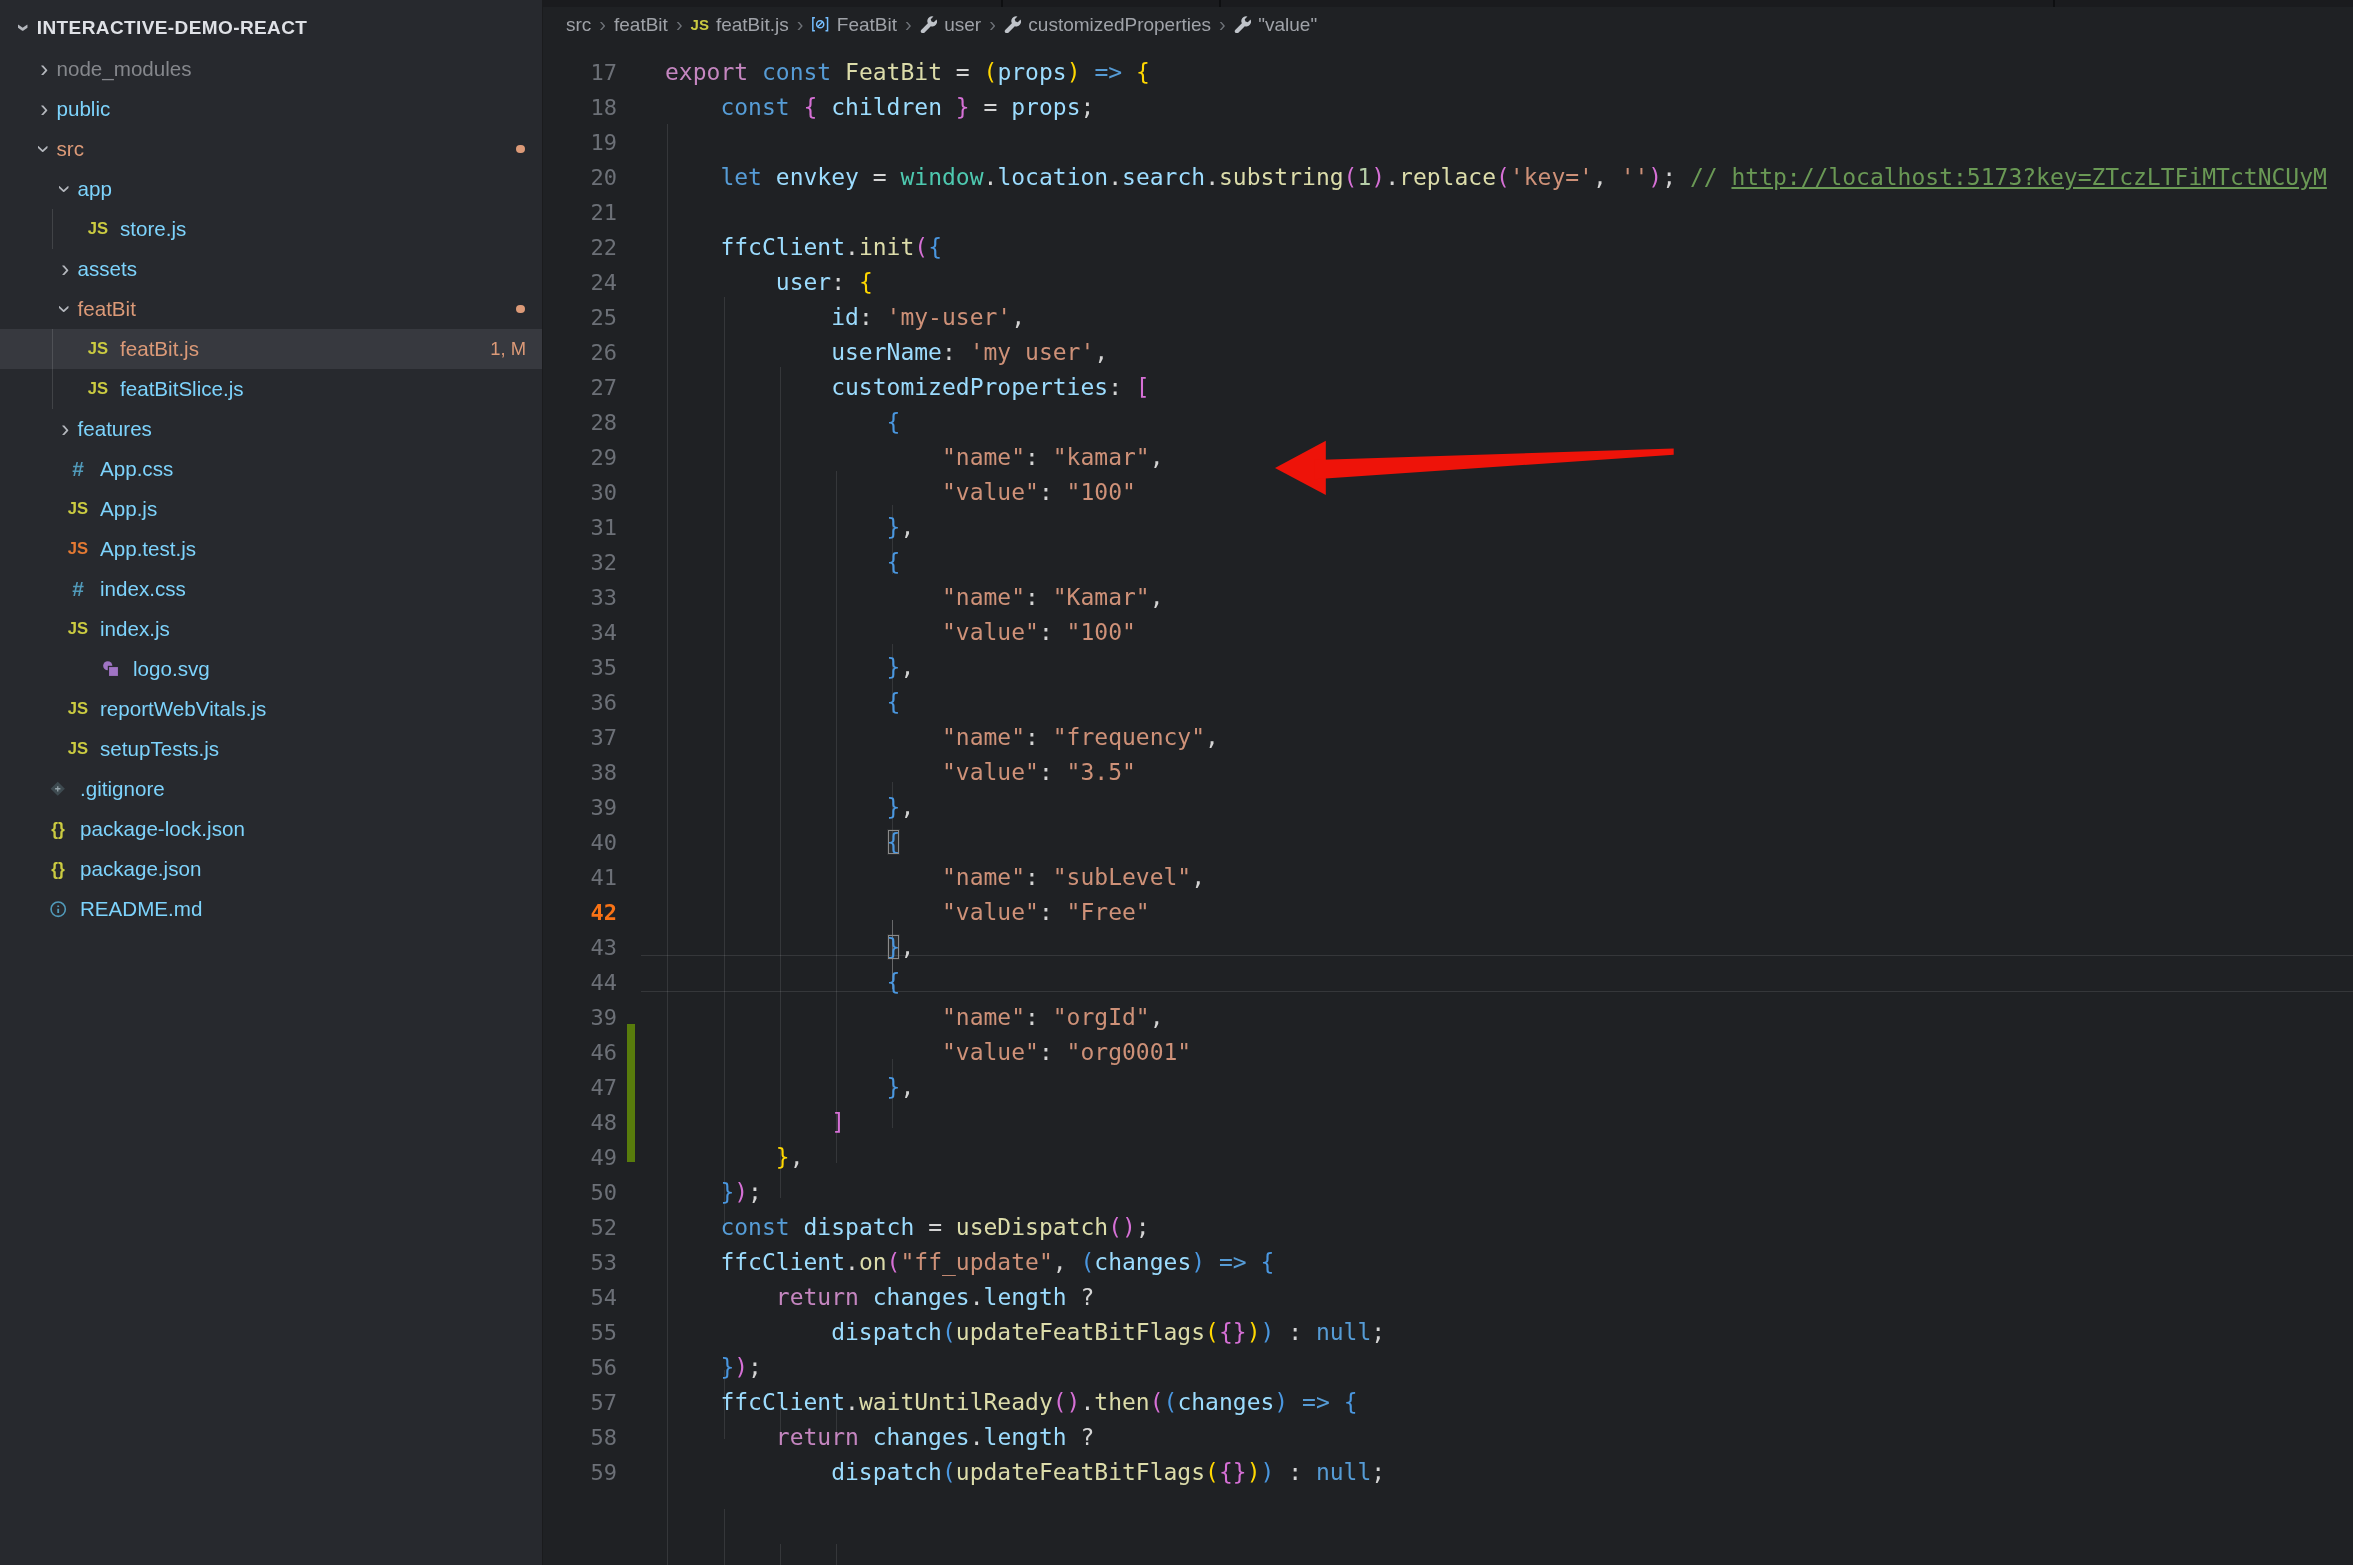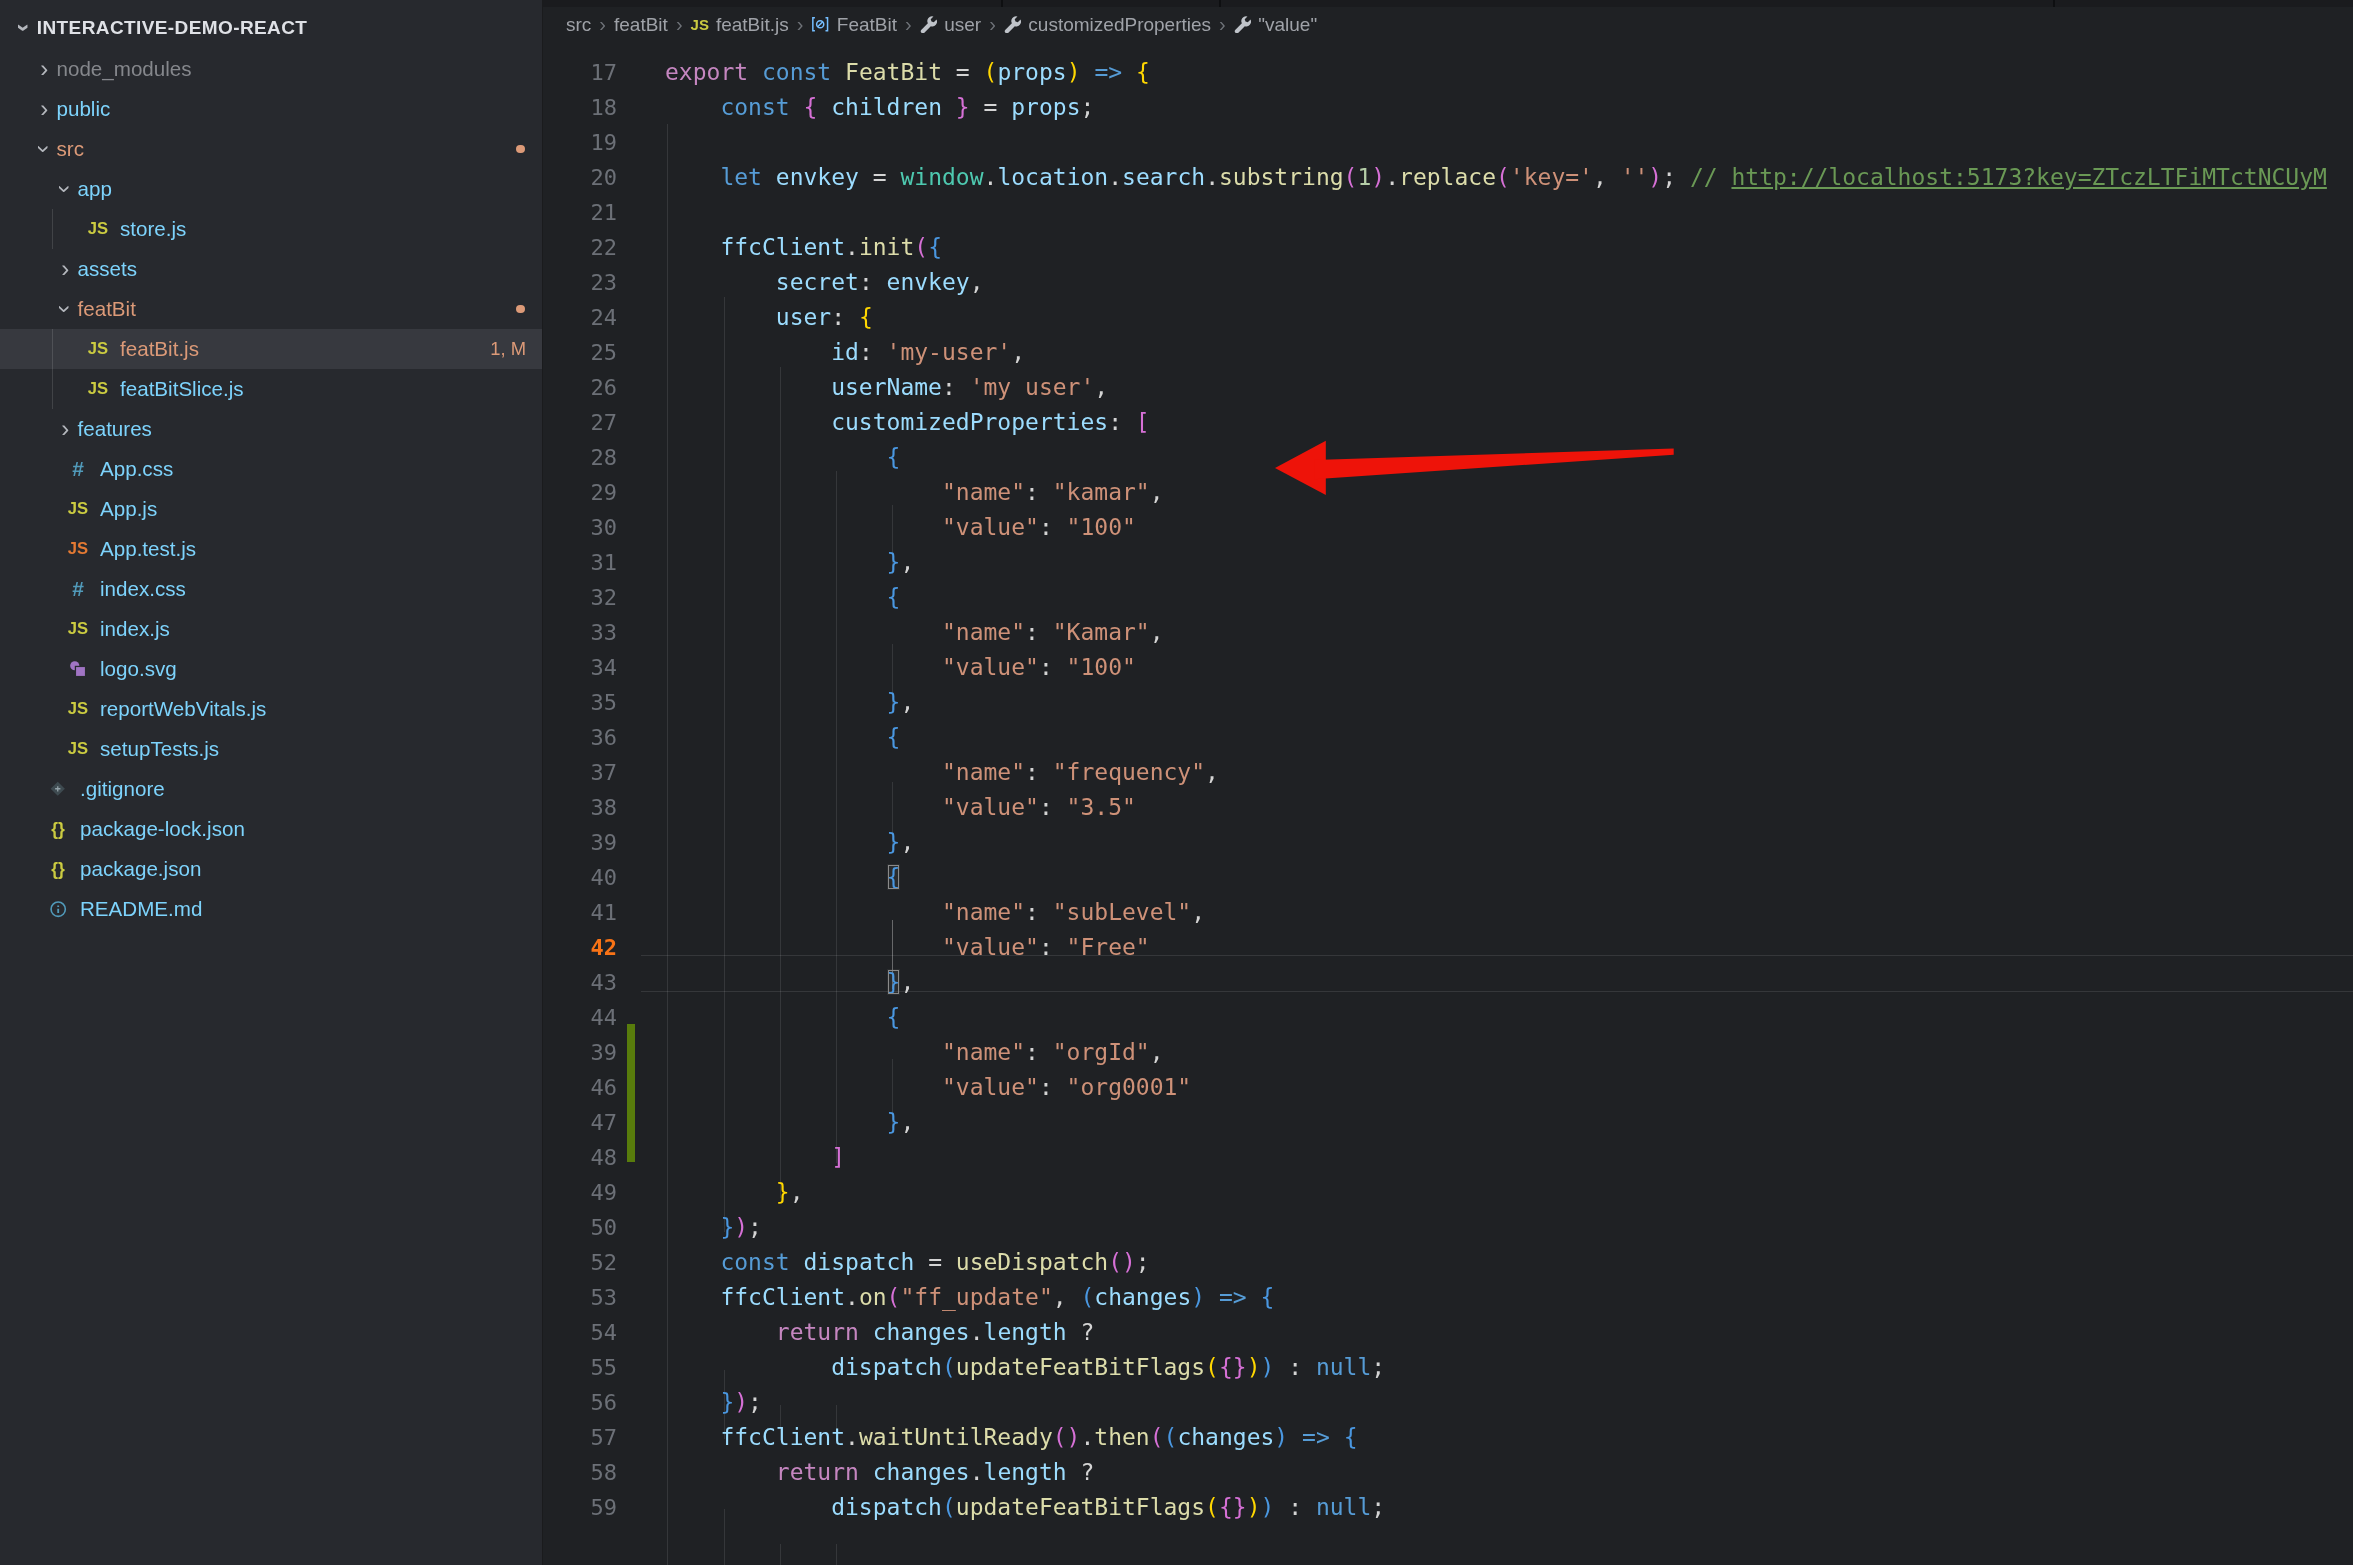--- a/index.html
+++ b/index.html
@@ -123,21 +123,21 @@
           <span class="lbl">App.test.js</span>
         </div>
         <div class="srow" style="padding-left: 63px;">
           <span class="fi" style="color: rgb(81, 154, 186); font-size: 21px;">#</span>
           <span class="lbl">index.css</span>
         </div>
         <div class="srow" style="padding-left: 63px;">
           <span class="fi" style="color: rgb(203, 203, 65); font-size: 16.6px;">JS</span>
           <span class="lbl">index.js</span>
         </div>
-        <div class="srow" style="padding-left: 63px;">
+        <div class="srow" style="padding-left: 96px;">
           <span class="fi">
             <svg width="18.4" height="18.4" viewBox="0 0 16 16">
               <circle cx="5" cy="5" r="4" fill="#A074C4"></circle>
               <rect x="5.6" y="5.6" width="8.8" height="8.8" fill="#A074C4" stroke="#27292E" stroke-width="1.1"></rect>
             </svg>
           </span>
           <span class="lbl">logo.svg</span>
         </div>
         <div class="srow" style="padding-left: 63px;">
           <span class="fi" style="color: rgb(203, 203, 65); font-size: 16.6px;">JS</span>
@@ -257,21 +257,20 @@
           <div class="iguide act" style="left: 349px; top: 878px; height: 69px;"></div>
           <div class="iguide" style="left: 349px; top: 1017px; height: 69px;"></div>
         </div>
       <div id="code">
           <div class="crow"><span class="ln">17</span><span class="ct"><span class="tk k">export</span><span class="tk w"> </span><span class="tk d">const</span><span class="tk w"> </span><span class="tk f">FeatBit</span><span class="tk w"> = </span><span class="tk b1">(</span><span class="tk v">props</span><span class="tk b1">)</span><span class="tk w"> </span><span class="tk d">=&gt;</span><span class="tk w"> </span><span class="tk b1">{</span></span></div>
           <div class="crow"><span class="ln">18</span><span class="ct"><span class="tk w">    </span><span class="tk d">const</span><span class="tk w"> </span><span class="tk b2">{</span><span class="tk w"> </span><span class="tk v">children</span><span class="tk w"> </span><span class="tk b2">}</span><span class="tk w"> = </span><span class="tk v">props</span><span class="tk w">;</span></span></div>
           <div class="crow"><span class="ln">19</span><span class="ct"></span></div>
           <div class="crow"><span class="ln">20</span><span class="ct"><span class="tk w">    </span><span class="tk d">let</span><span class="tk w"> </span><span class="tk v">envkey</span><span class="tk w"> = </span><span class="tk t">window</span><span class="tk w">.</span><span class="tk v">location</span><span class="tk w">.</span><span class="tk v">search</span><span class="tk w">.</span><span class="tk f">substring</span><span class="tk b2">(</span><span class="tk num">1</span><span class="tk b2">)</span><span class="tk w">.</span><span class="tk f">replace</span><span class="tk b2">(</span><span class="tk s">'key='</span><span class="tk w">, </span><span class="tk s">''</span><span class="tk b2">)</span><span class="tk w">; </span><span class="tk c">// </span><span class="tk u">http://localhost:5173?key=ZTczLTFiMTctNCUyM</span></span></div>
           <div class="crow"><span class="ln">21</span><span class="ct"></span></div>
           <div class="crow"><span class="ln">22</span><span class="ct"><span class="tk w">    </span><span class="tk v">ffcClient</span><span class="tk w">.</span><span class="tk f">init</span><span class="tk b2">(</span><span class="tk b3">{</span></span></div>
-          <div class="crow"><span class="ln">23</span><span class="ct"><span class="tk w">        </span><span class="tk v">secret</span><span class="tk w">: </span><span class="tk v">envkey</span><span class="tk w">,</span></span></div>
           <div class="crow"><span class="ln">24</span><span class="ct"><span class="tk w">        </span><span class="tk v">user</span><span class="tk w">: </span><span class="tk b1">{</span></span></div>
           <div class="crow"><span class="ln">25</span><span class="ct"><span class="tk w">            </span><span class="tk v">id</span><span class="tk w">: </span><span class="tk s">'my-user'</span><span class="tk w">,</span></span></div>
           <div class="crow"><span class="ln">26</span><span class="ct"><span class="tk w">            </span><span class="tk v">userName</span><span class="tk w">: </span><span class="tk s">'my user'</span><span class="tk w">,</span></span></div>
           <div class="crow"><span class="ln">27</span><span class="ct"><span class="tk w">            </span><span class="tk v">customizedProperties</span><span class="tk w">: </span><span class="tk b2">[</span></span></div>
           <div class="crow"><span class="ln">28</span><span class="ct"><span class="tk w">                </span><span class="tk b3">{</span></span></div>
           <div class="crow"><span class="ln">29</span><span class="ct"><span class="tk w">                    </span><span class="tk s">"name"</span><span class="tk w">: </span><span class="tk s">"kamar"</span><span class="tk w">,</span></span></div>
           <div class="crow"><span class="ln">30</span><span class="ct"><span class="tk w">                    </span><span class="tk s">"value"</span><span class="tk w">: </span><span class="tk s">"100"</span></span></div>
           <div class="crow"><span class="ln">31</span><span class="ct"><span class="tk w">                </span><span class="tk b3">}</span><span class="tk w">,</span></span></div>
           <div class="crow"><span class="ln">32</span><span class="ct"><span class="tk w">                </span><span class="tk b3">{</span></span></div>
           <div class="crow"><span class="ln">33</span><span class="ct"><span class="tk w">                    </span><span class="tk s">"name"</span><span class="tk w">: </span><span class="tk s">"Kamar"</span><span class="tk w">,</span></span></div>

